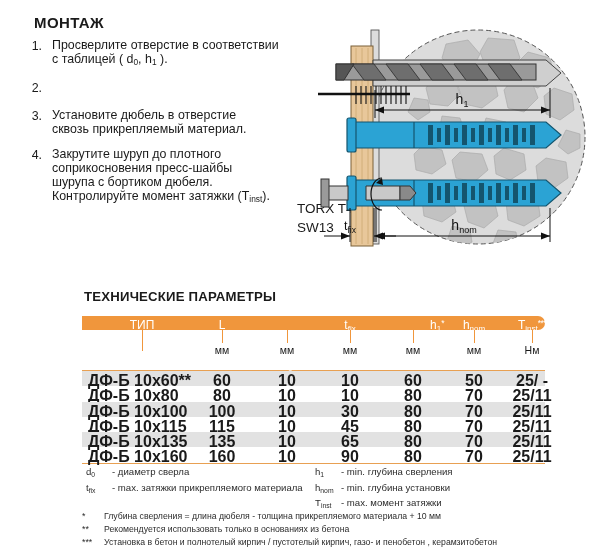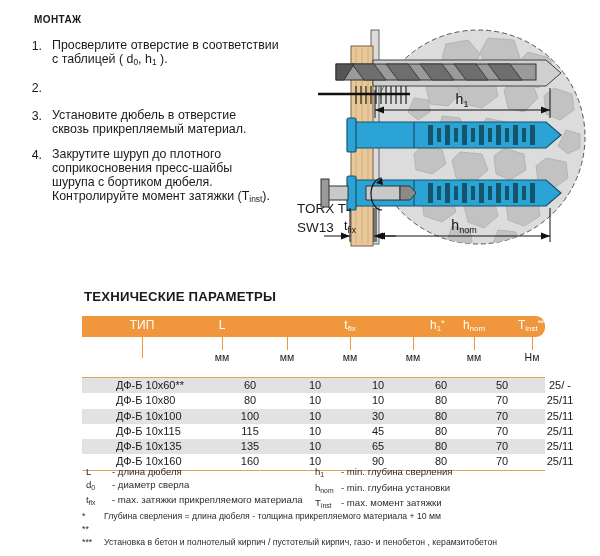--- a/index.html
+++ b/index.html
@@ -9,21 +9,21 @@
     font-family:"Liberation Sans","DejaVu Sans",sans-serif;
     color:#1a1a1a;
     overflow:hidden;
     position:relative;
   }
   .page{position:relative;width:600px;height:556px;}
 
   
   .install-title{
     position:absolute;left:34px;top:14px;
-    font-size:10px;font-weight:bold;letter-spacing:.4px;
+    font-size:15px;font-weight:bold;letter-spacing:.4px;
   }
   .steps{position:absolute;left:14px;top:38px;width:300px;}
   .step{display:flex;margin-bottom:11px;}
   .step-num{width:28px;flex:0 0 28px;text-align:right;padding-right:10px;
     font-size:12.4px;line-height:17px;}
   .step-txt{font-size:12.4px;line-height:14px;}
   .sub{font-size:8.4px;vertical-align:-2px;}
 
   
   .torx{
@@ -36,21 +36,21 @@
 
   
   .tp-title{
     position:absolute;left:84px;top:289px;
     font-size:13.2px;font-weight:bold;letter-spacing:.2px;
   }
 
   .table-wrap{position:absolute;left:82px;top:316px;width:463px;}
 
   .thead{
-    position:relative;height:21px;
+    position:relative;height:14px;
     background:#F0963C;
     border-radius:0 9px 9px 0;
   }
   .th{
     position:absolute;top:2px;
     color:#ffffff;font-size:12px;text-align:center;
     transform:translateX(-50%);
     white-space:nowrap;
   }
   .th .sub{font-size:8px;}
@@ -61,22 +61,22 @@
   .unit{
     position:absolute;top:14px;font-size:10.5px;
     transform:translateX(-50%);white-space:nowrap;
   }
 
   .rows{position:relative;}
   .trow{position:relative;height:15.3px;}
   .trow.alt{background:#E2E2E2;}
   .cell{
     position:absolute;top:1px;
-    font-size:11px;font-weight:normal;
-    transform:translateX(-50%);white-space:nowrap;margin-left:28px;
+    font-size:16px;font-weight:bold;
+    transform:translateX(-50%);white-space:nowrap;
   }
   .cell.type{transform:none;left:6px;}
 
   .rule{height:1px;background:#E8A052;width:463px;}
 
   
   .legend{position:absolute;left:82px;top:466px;width:463px;}
   .leg-col{position:absolute;top:0;font-size:9.6px;line-height:12.6px;color:#2b2b2b;}
   .leg-left{left:4px;}
   .leg-right{left:233px;}
@@ -372,38 +372,38 @@
           <div class="cell" style="left: 331px;">80</div>
           <div class="cell" style="left: 392px;">70</div>
           <div class="cell" style="left: 450px;">25/11</div>
         </div>
       </div>
     <div class="rule"></div>
   </div>
 
   <div class="legend">
     <div class="leg-col leg-left" id="legLeft">
-        <div class="leg-row"><span class="leg-sym">L</span><span>- длина дюбеля</span></div>
         <div class="leg-row"><span class="leg-sym">d<span class="sub">0</span></span><span>- диаметр сверла</span></div>
         <div class="leg-row"><span class="leg-sym">t<span class="sub">fix</span></span><span>- max. затяжки прикрепляемого материала</span></div>
       </div>
     <div class="leg-col leg-right" id="legRight">
         <div class="leg-row"><span class="leg-sym">h<span class="sub">1</span></span><span>- min. глубина сверления</span></div>
         <div class="leg-row"><span class="leg-sym">h<span class="sub">nom</span></span><span>- min. глубина установки</span></div>
         <div class="leg-row"><span class="leg-sym">T<span class="sub">inst</span></span><span>- max. момент затяжки</span></div>
       </div>
   </div>
 
   <div class="notes" id="notes">
       <div class="note">
         <span class="note-star">*</span>
         <span>Глубина сверления = длина дюбеля - толщина прикрепляемого материала + 10 мм</span>
       </div>
       <div class="note">
         <span class="note-star">**</span>
+        <span>Рекомендуется использовать только в основаниях из бетона</span>
       </div>
       <div class="note">
         <span class="note-star">***</span>
         <span>Установка в бетон и полнотелый кирпич / пустотелый кирпич, газо- и пенобетон , керамзитобетон</span>
       </div>
     </div>
 
 </div>
 
 </body></html>

